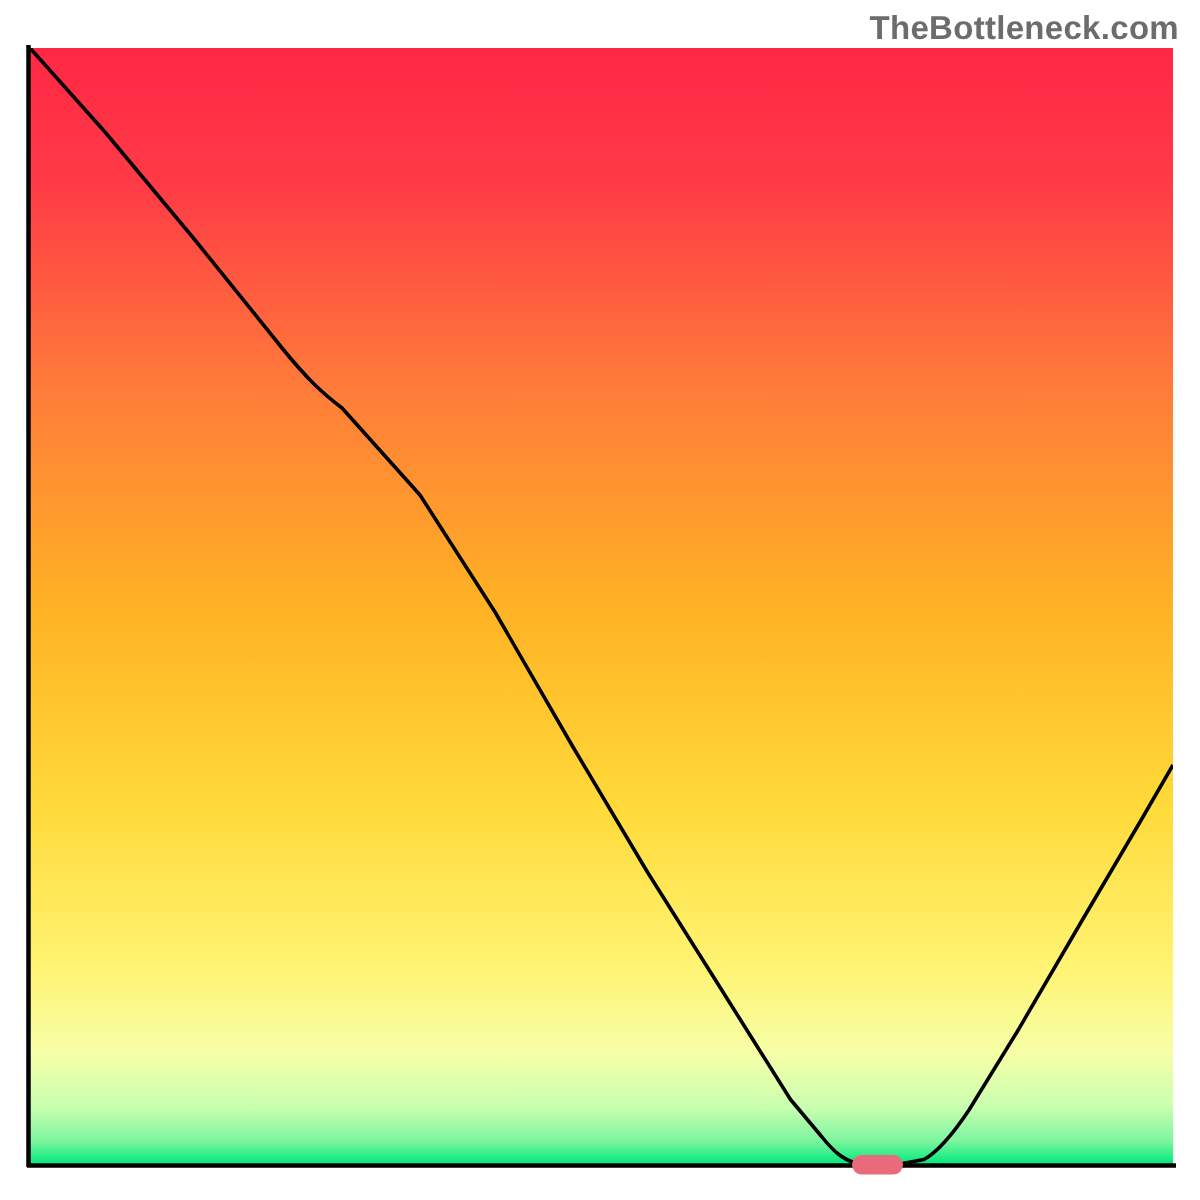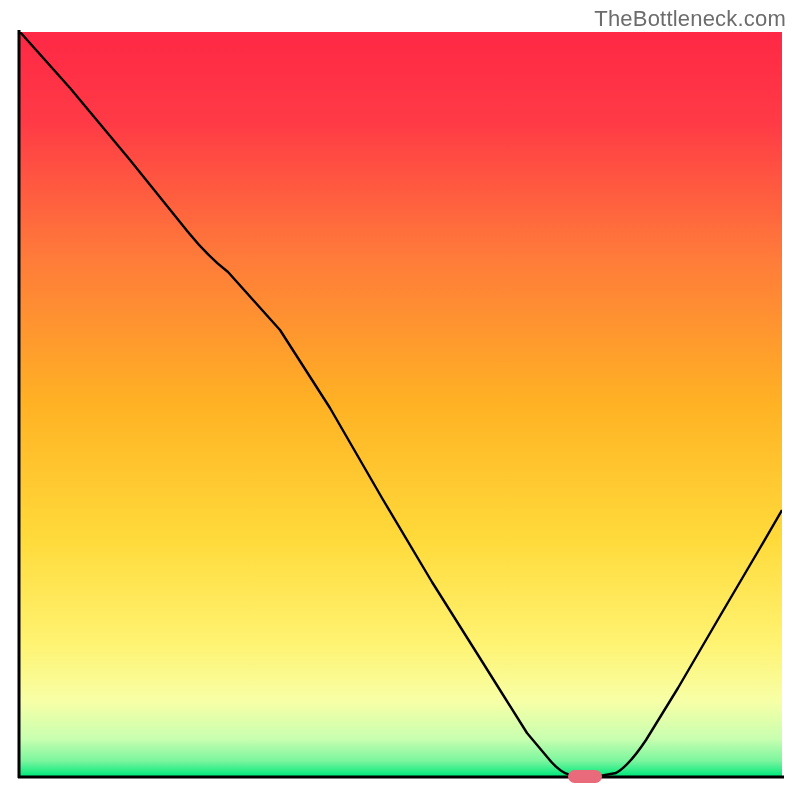--- a/index.html
+++ b/index.html
@@ -14,21 +14,21 @@
     position: relative;
     width: 800px;
     height: 800px;
   }
   .watermark {
     position: absolute;
     top: 6px;
     right: 14px;
     color: #6c6c6c;
     font-size: 22px;
-    font-weight: 400;
+    font-weight: 700;
     letter-spacing: 0.2px;
     z-index: 3;
   }
   svg {
     display: block;
     position: absolute;
     top: 0;
     left: 0;
   }
 </style>

